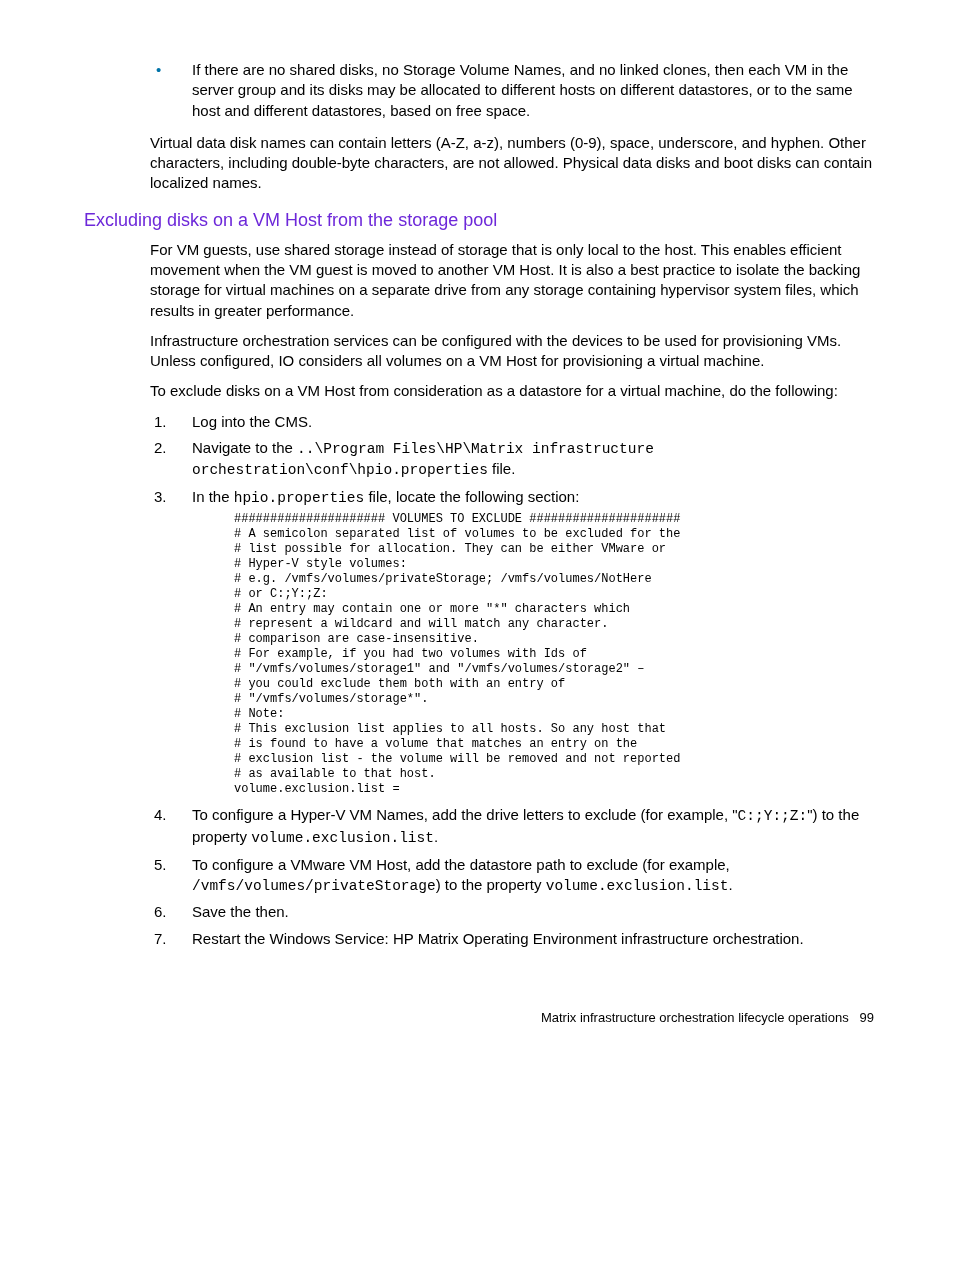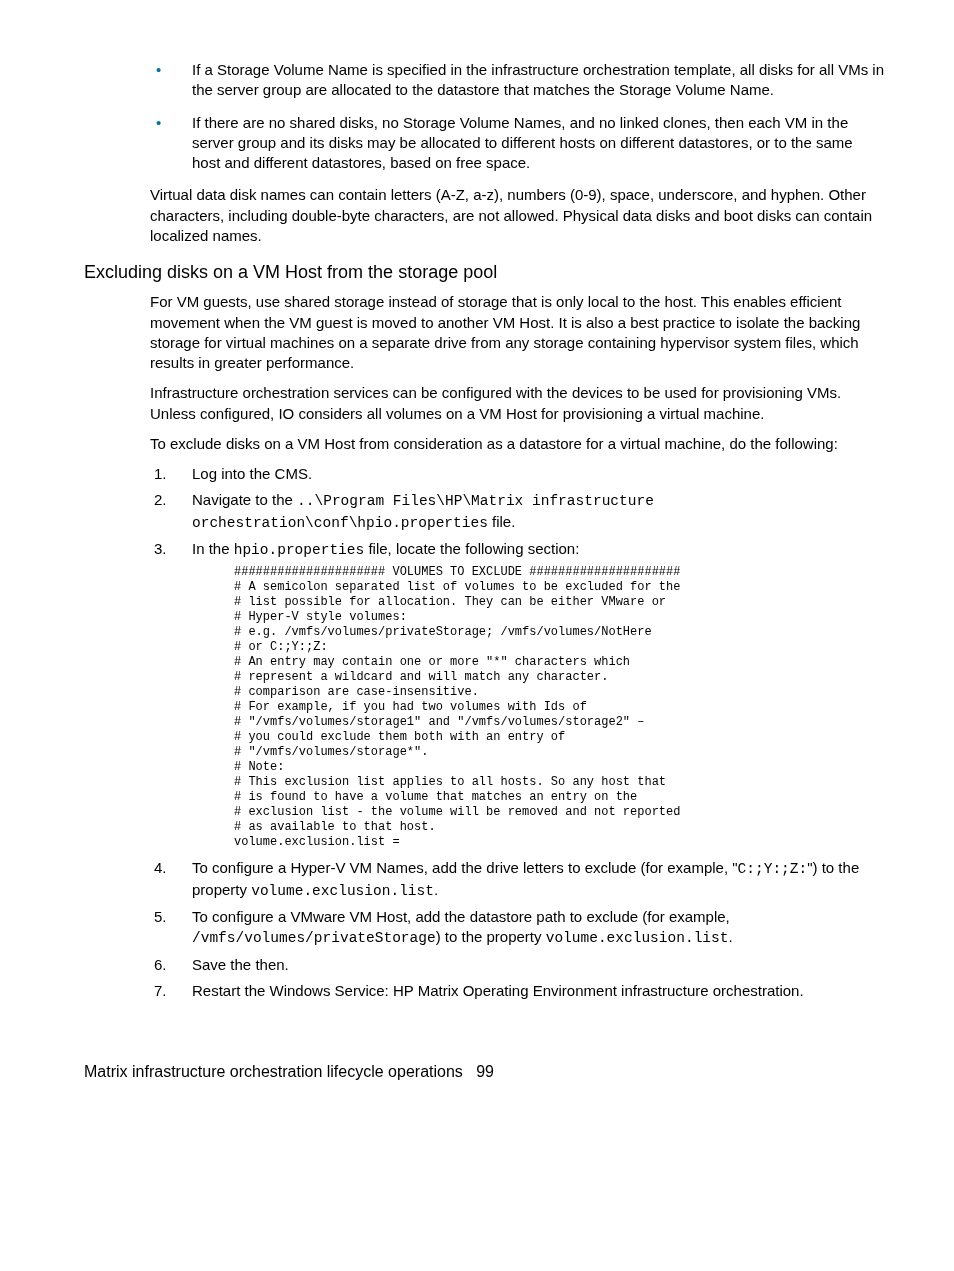--- a/index.html
+++ b/index.html
@@ -28,21 +28,21 @@
     position: absolute;
     left: 6px;
     top: 0;
     color: #0073a8;
     font-size: 15px;
   }
   .para {
     margin: 0 0 10px 66px;
   }
   .section-heading {
-    color: #000000;
+    color: #6d28d9;
     font-size: 18px;
     font-weight: normal;
     margin: 14px 0 8px 0;
   }
   .num-list {
     list-style: none;
     padding: 0;
     margin: 0 0 0 66px;
     counter-reset: step;
   }
@@ -66,33 +66,30 @@
     font-family: "Courier New", Courier, monospace;
     font-size: 12px;
     white-space: pre;
     margin: 4px 0 8px 42px;
     line-height: 1.25;
   }
   .bold {
     font-weight: bold;
   }
   .footer {
-    text-align: left;
-    font-size: 16px;
+    text-align: right;
+    font-size: 13px;
     margin-top: 60px;
     padding-right: 10px;
   }
 </style>
 </head>
 <body>
 
 <ul class="bullet-list">
-  <li>
-    <span>If a Storage Volume Name is specified in the infrastructure orchestration template, all disks for all VMs in the server group are allocated to the datastore that matches the Storage Volume Name.</span>
-  </li>
   <li>
     <span>If there are no shared disks, no Storage Volume Names, and no linked clones, then each VM in the server group and its disks may be allocated to different hosts on different datastores, or to the same host and different datastores, based on free space.</span>
   </li>
 </ul>
 
 <p class="para">Virtual data disk names can contain letters (A-Z, a-z), numbers (0-9), space, underscore, and hyphen. Other characters, including double-byte characters, are not allowed. Physical data disks and boot disks can contain localized names.</p>
 
 <h2 class="section-heading">Excluding disks on a VM Host from the storage pool</h2>
 
 <p class="para">For VM guests, use shared storage instead of storage that is only local to the host. This enables efficient movement when the VM guest is moved to another VM Host. It is also a best practice to isolate the backing storage for virtual machines on a separate drive from any storage containing hypervisor system files, which results in greater performance.</p>

